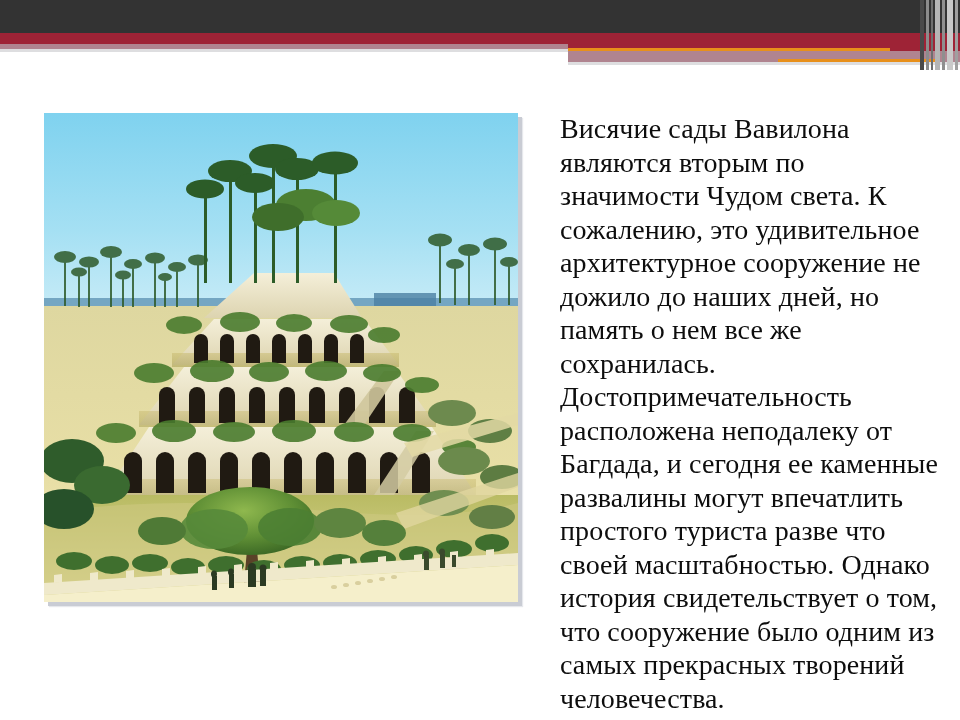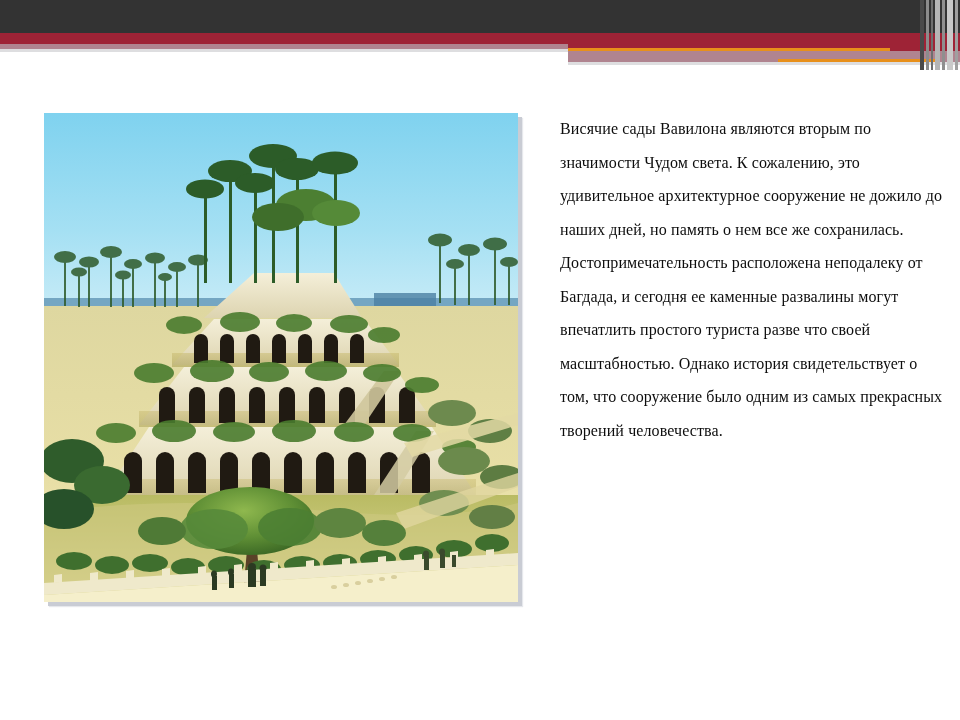--- a/index.html
+++ b/index.html
@@ -105,21 +105,21 @@
     width: 474px;
     height: 489px;
   }
 
   
   .body-text {
     position: absolute;
     left: 560px; top: 112px;
     width: 390px;
     font-family: "Liberation Serif", "DejaVu Serif", serif;
-    font-size: 16px;
+    font-size: 28px;
     line-height: 33.5px;
     color: #0d0d0d;
     text-align: left;
     letter-spacing: 0.1px;
   }
 </style>
 </head>
 <body>
 
 <div class="slide">

